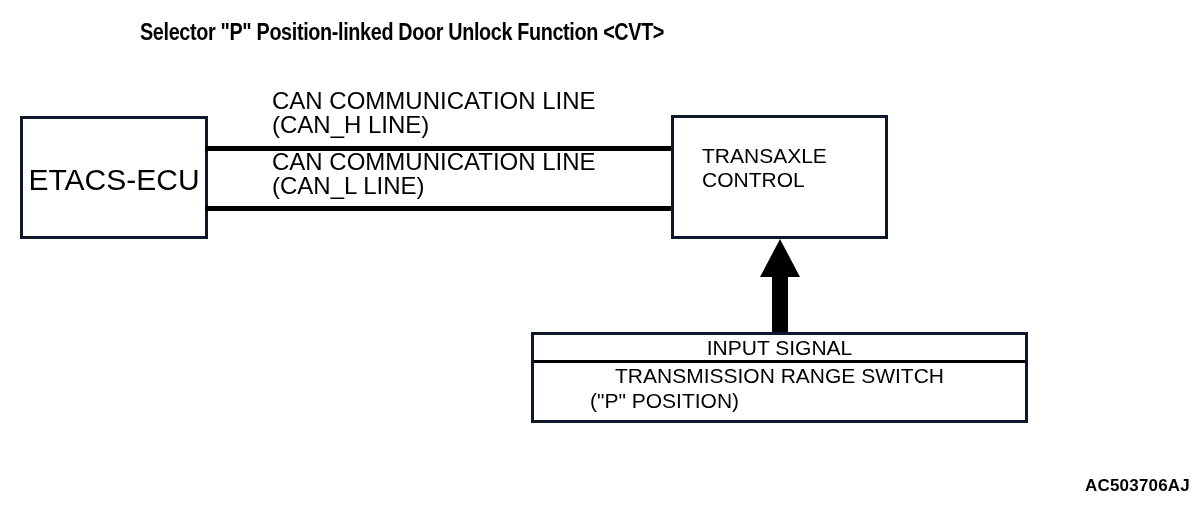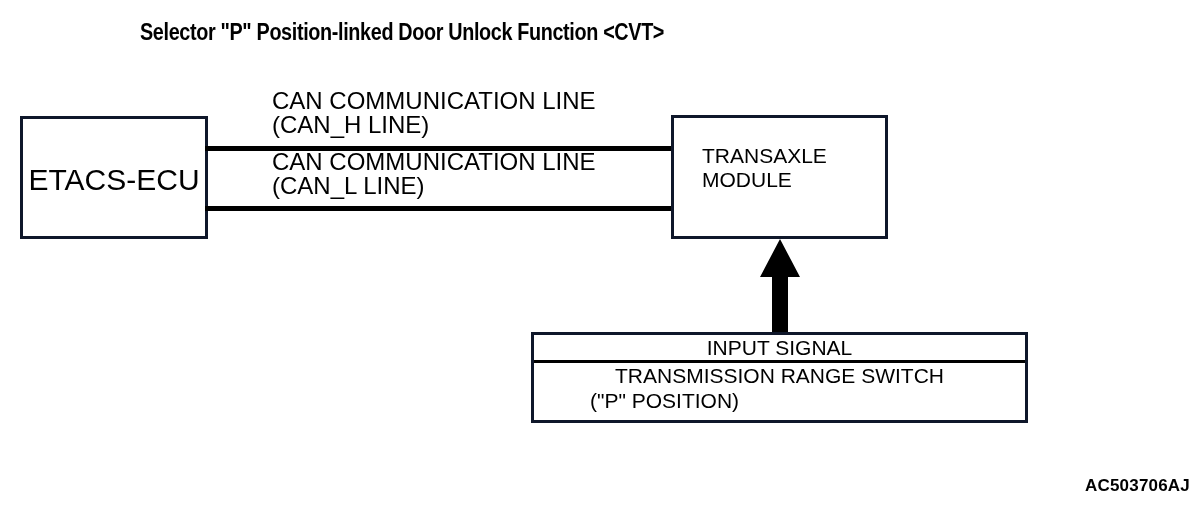--- a/index.html
+++ b/index.html
@@ -180,21 +180,21 @@
   </div>
 
   <div class="can-label can-label-l">
     <div>CAN COMMUNICATION LINE</div>
     <div>(CAN_L LINE)</div>
   </div>
 
   <div class="box box-tcm">
     <div class="box-label">
       <div>TRANSAXLE</div>
-      <div>MODULE</div>
+      <div>CONTROL</div>
     </div>
   </div>
 
   <div class="arrow-up">
     <svg width="42" height="95" viewBox="0 0 42 95" xmlns="http://www.w3.org/2000/svg">
       <polygon points="21,0 41,38 29,38 29,95 13,95 13,38 1,38" fill="#000000"></polygon>
     </svg>
   </div>
 
   <div class="box box-input">

